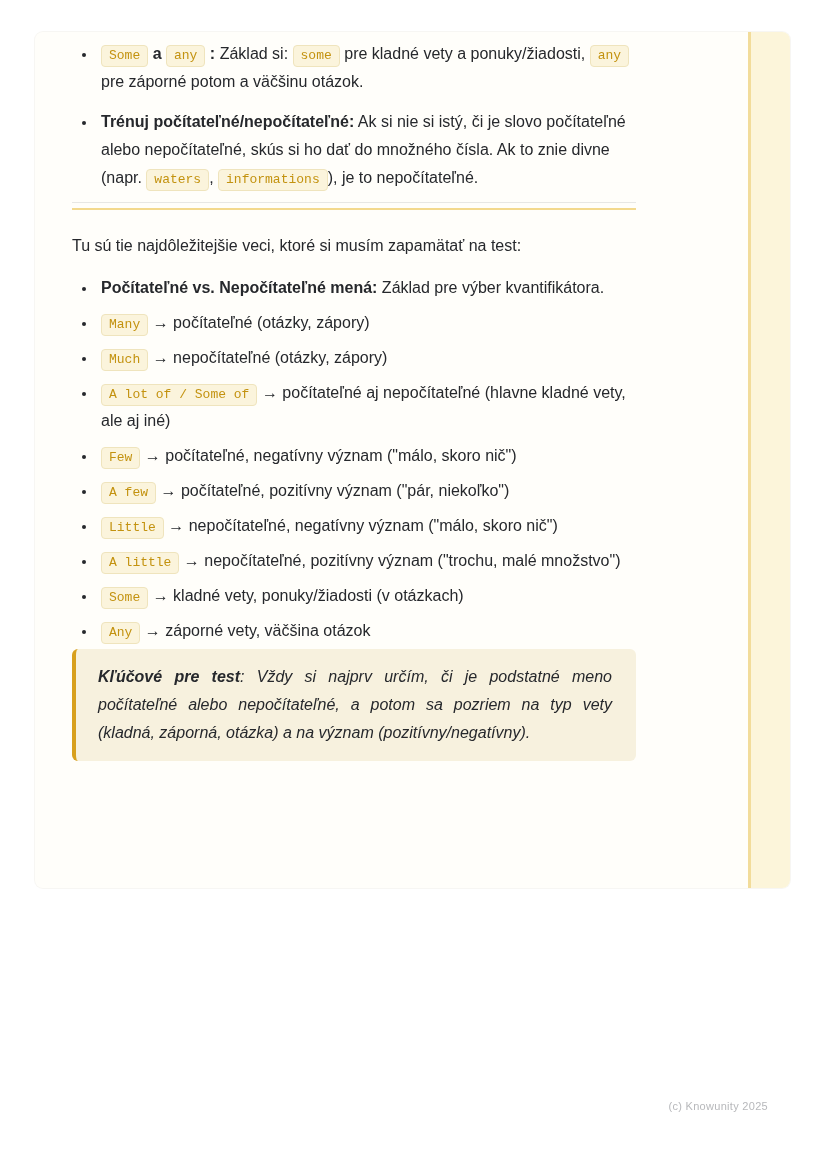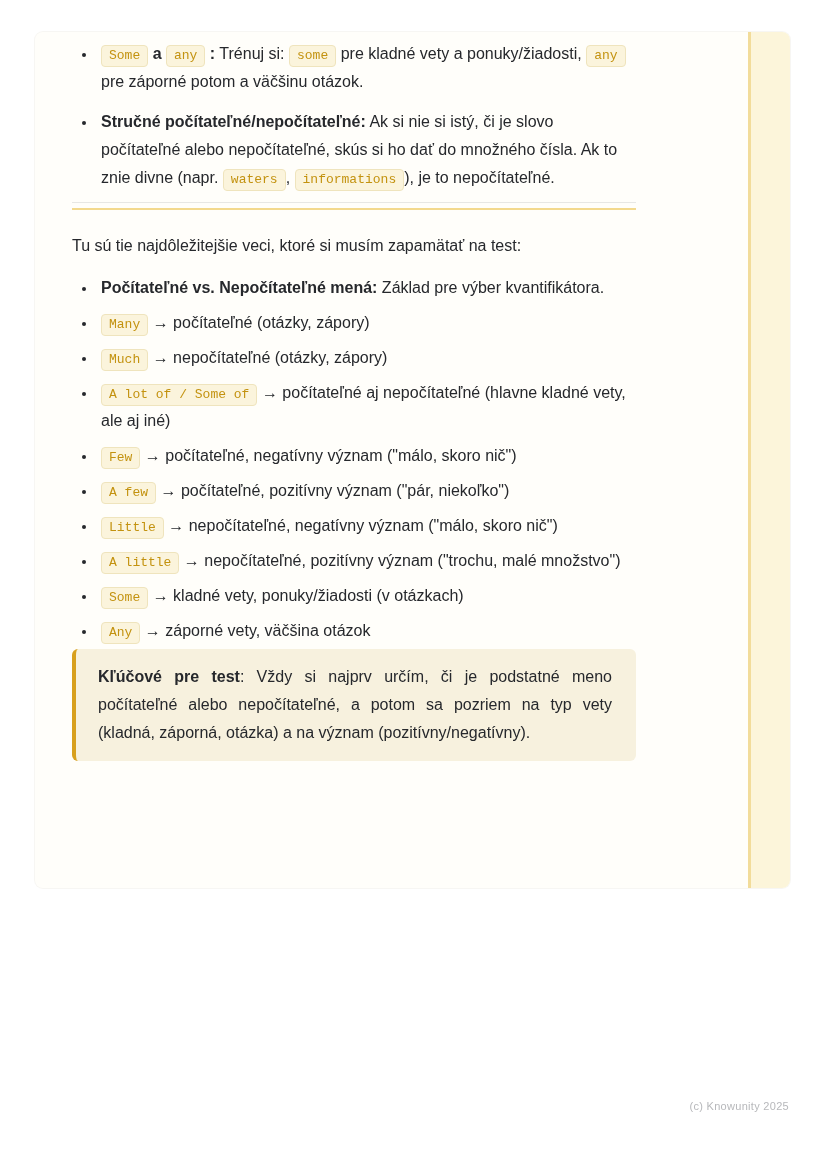--- a/index.html
+++ b/index.html
@@ -77,47 +77,48 @@
   .intro { margin-top: 22px; }
   ul.summary { margin-top: 14px; }
 
   
   .callout {
     margin-top: 4px;
     background: #f7f1de;
     border-left: 4px solid #d8a01d;
     border-radius: 6px;
     padding: 14px 24px 14px 22px;
+    font-style: italic;
   }
   .callout-text { text-align: justify; }
 
   
   .footer {
     position: absolute;
     top: 1100px;
-    right: 39px;
+    right: 60px;
     font-size: 11px;
     line-height: 13px;
     color: #b7b8bb;
     letter-spacing: 0.3px;
   }
 </style>
 </head>
 <body>
 
 <div class="note-card">
   <div class="side-band"></div>
 
   <div class="content">
 
     <ul class="blist top">
 
-        <li><span><span class="code-badge">Some</span><strong> a </strong><span class="code-badge">any</span><strong> :</strong><span> Trénuj si: </span><span class="code-badge">some</span><span> pre kladné vety a ponuky/žiadosti, </span><span class="code-badge">any</span><span> pre záporné potom a väčšinu otázok.</span></span></li>
+        <li><span><span class="code-badge">Some</span><strong> a </strong><span class="code-badge">any</span><strong> :</strong><span> Základ si: </span><span class="code-badge">some</span><span> pre kladné vety a ponuky/žiadosti, </span><span class="code-badge">any</span><span> pre záporné potom a väčšinu otázok.</span></span></li>
 
-        <li><span><strong>Stručné počítateľné/nepočítateľné:</strong><span> Ak si nie si istý, či je slovo počítateľné alebo nepočítateľné, skús si ho dať do množného čísla. Ak to znie divne (napr. </span><span class="code-badge">waters</span><span>, </span><span class="code-badge">informations</span><span>), je to nepočítateľné.</span></span></li>
+        <li><span><strong>Trénuj počítateľné/nepočítateľné:</strong><span> Ak si nie si istý, či je slovo počítateľné alebo nepočítateľné, skús si ho dať do množného čísla. Ak to znie divne (napr. </span><span class="code-badge">waters</span><span>, </span><span class="code-badge">informations</span><span>), je to nepočítateľné.</span></span></li>
       </ul>
 
     <div class="divider"></div>
 
     <div class="heading-underline"></div>
 
     <p class="intro">Tu sú tie najdôležitejšie veci, ktoré si musím zapamätať na test:</p>
 
     <ul class="blist summary">
 

